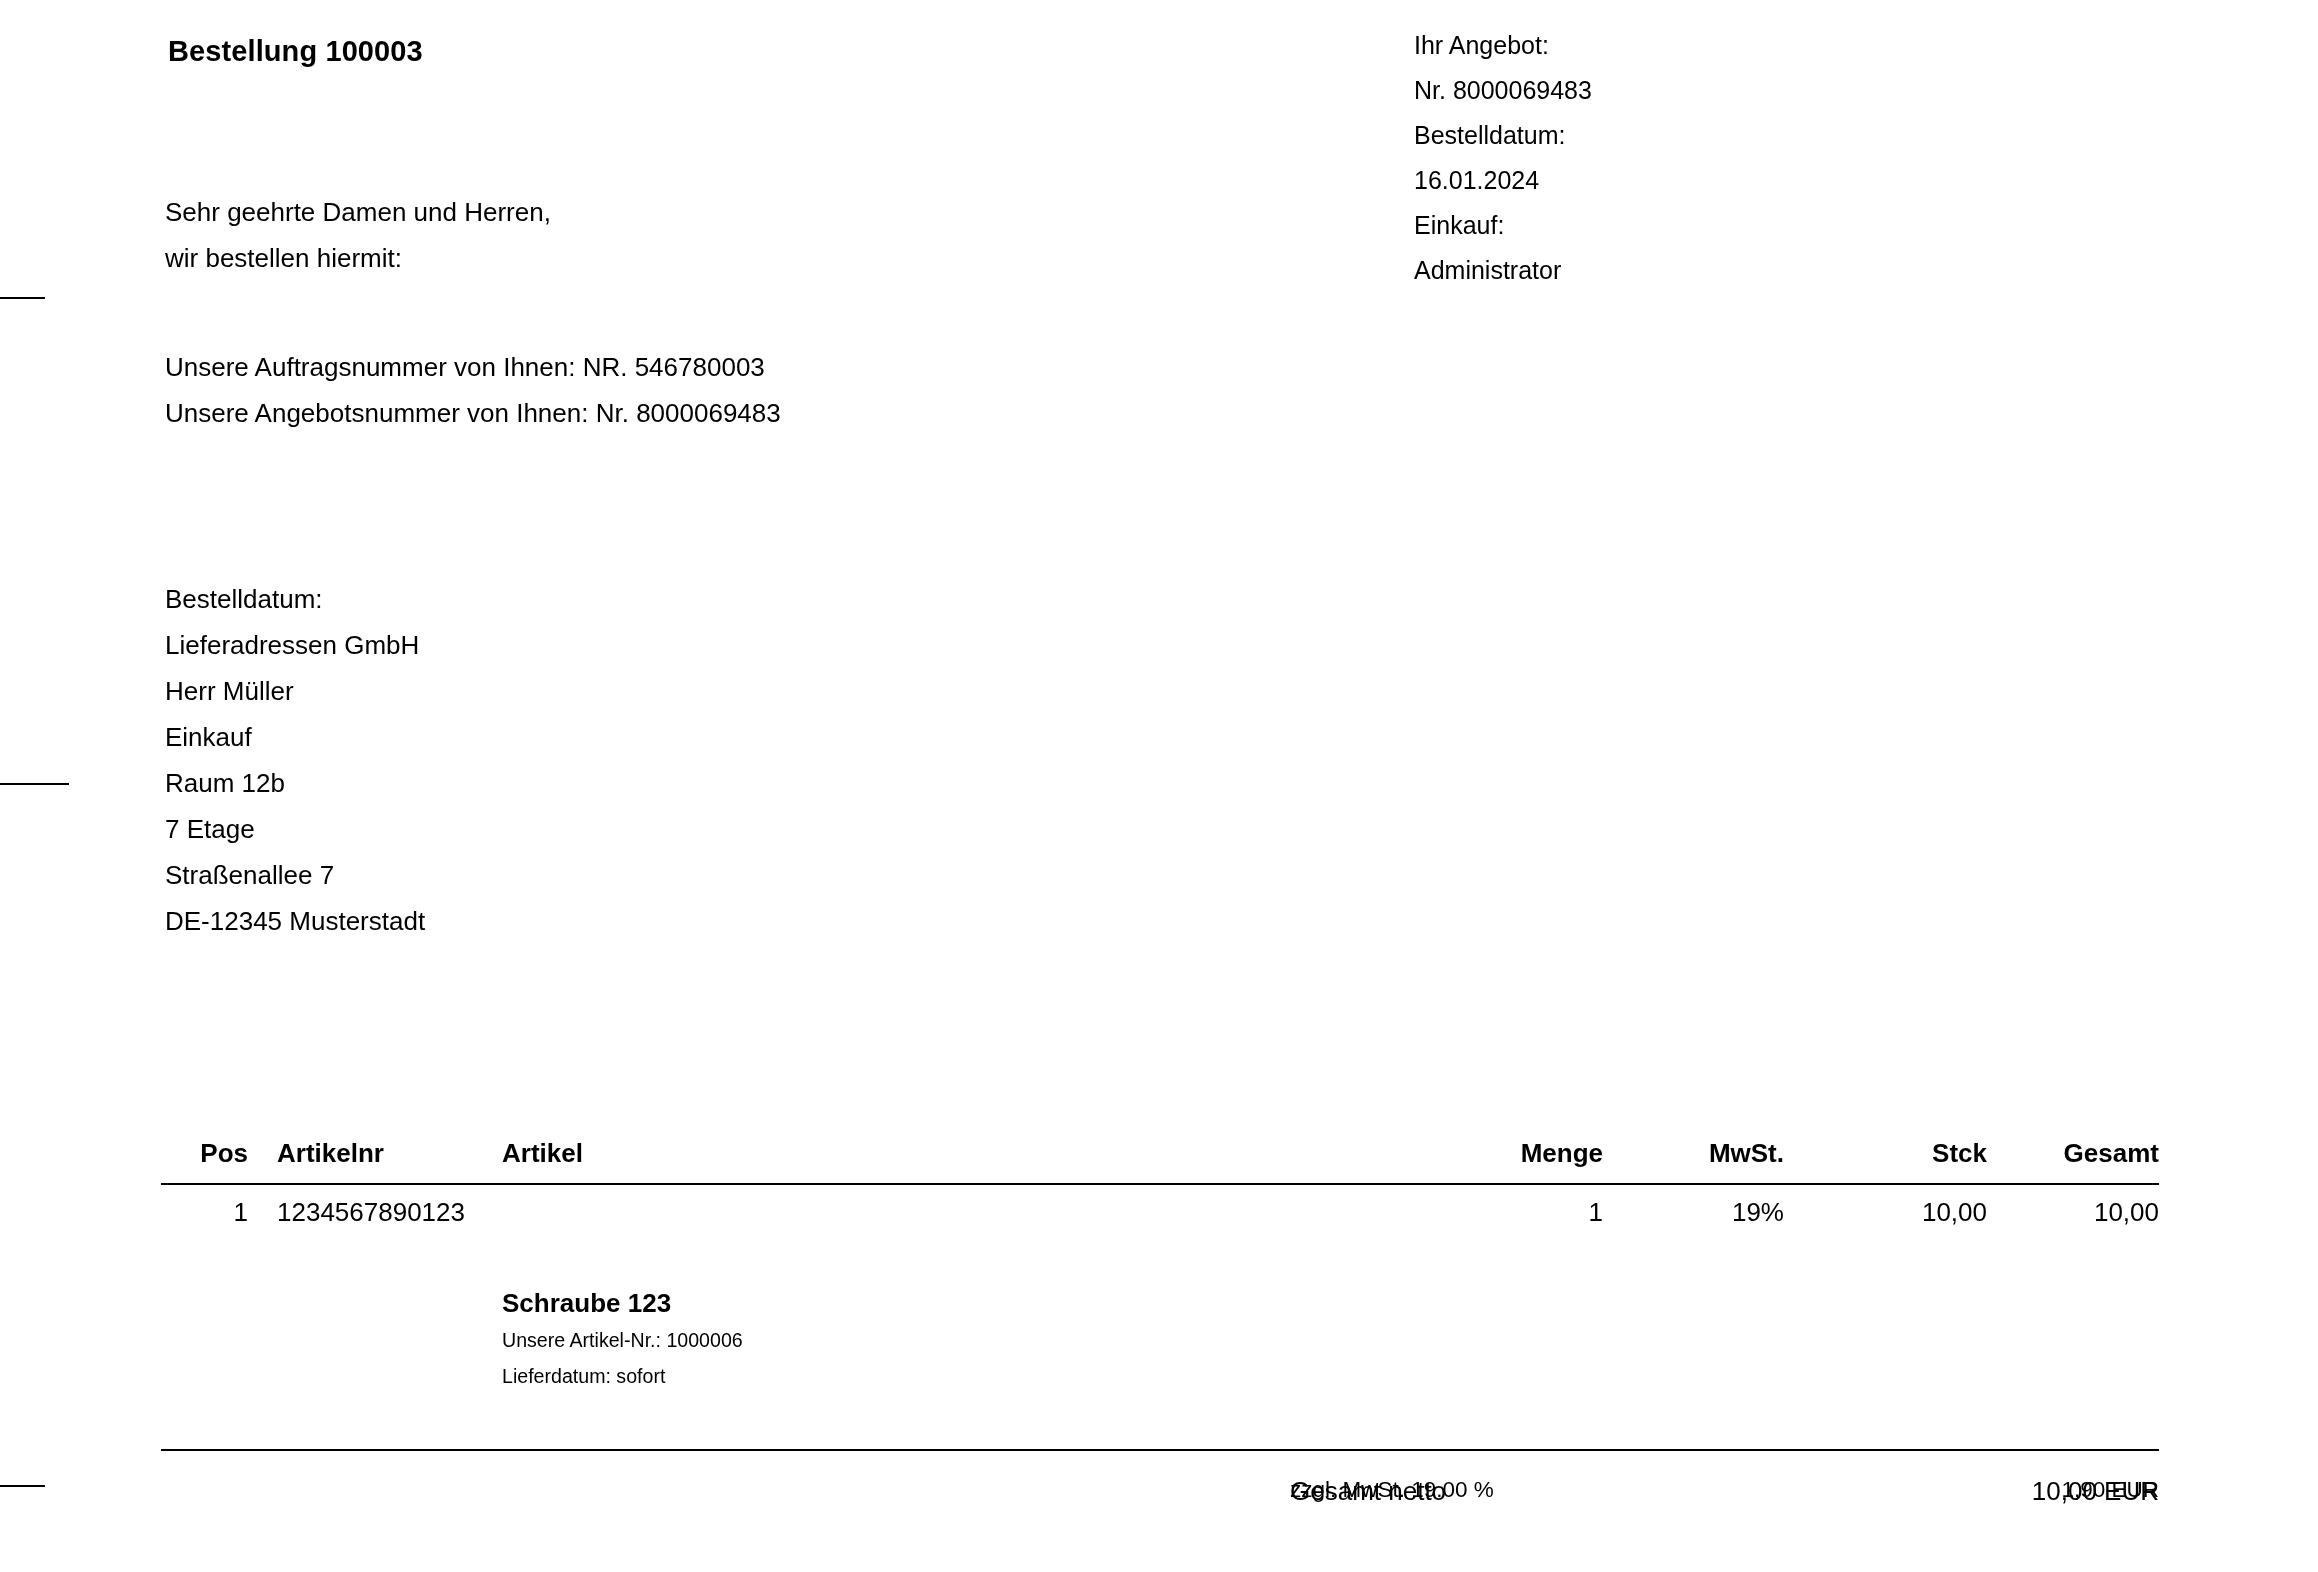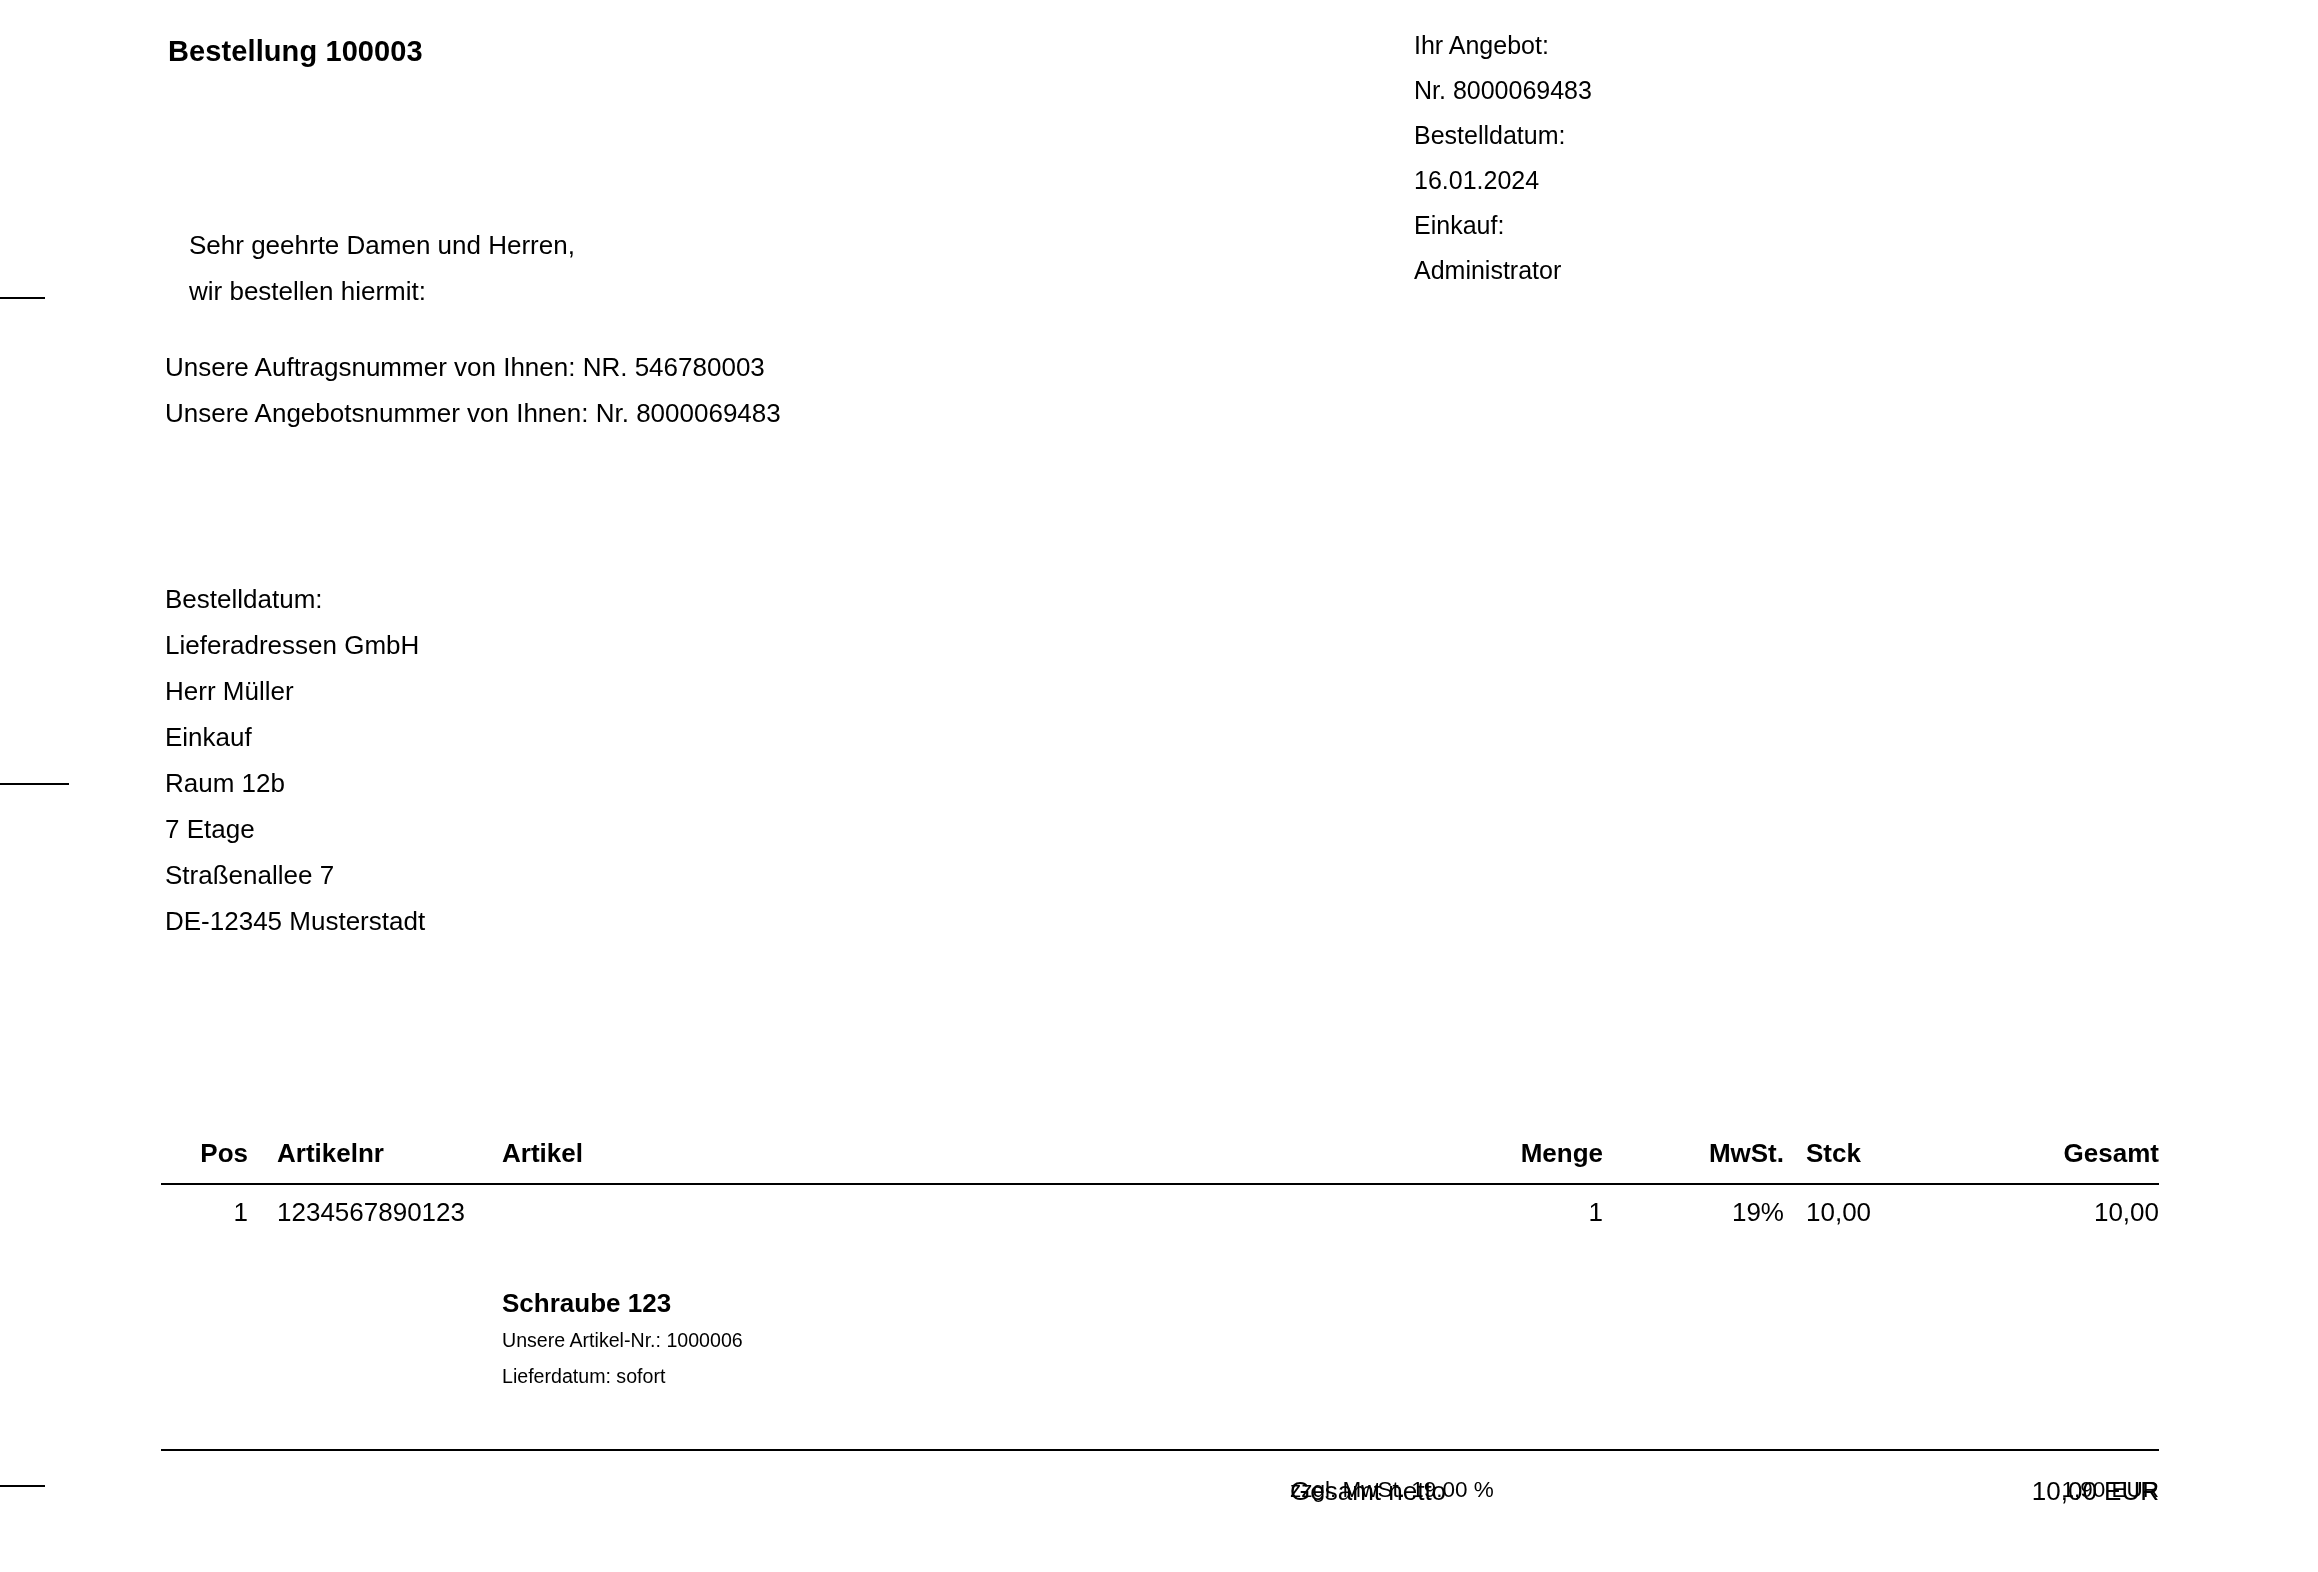--- a/index.html
+++ b/index.html
@@ -63,21 +63,21 @@
     white-space: nowrap;
   }
 
   .body-text {
     position: absolute;
     left: 165px;
     font-size: 26px;
     line-height: 46px;
     white-space: nowrap;
   }
-  .blk-salutation { top: 222px; margin-left: 24px; }
+  .blk-salutation { top: 189px; }
   .blk-refs { top: 344px; }
   .blk-deliver { top: 484px; }
   .blk-address { top: 576px; }
 
   .deliver-line {
     display: flex;
   }
   .deliver-label { }
   .deliver-value { }
 
@@ -100,21 +100,21 @@
   }
   .col {
     position: absolute;
     white-space: nowrap;
   }
   .c-pos    { left: 0;     width: 87px; text-align: right; }
   .c-artnr  { left: 116px; }
   .c-art    { left: 341px; text-align: right; }
   .c-menge  { left: 1188px; width: 254px; text-align: right; }
   .c-mwst   { left: 1456px; width: 167px; text-align: right; }
-  .c-stck   { left: 1645px; width: 181px; }
+  .c-stck   { left: 1645px; width: 181px; text-align: right; }
   .c-gesamt { left: 1840px; width: 158px; text-align: right; }
 
   .trow {
     position: relative;
     height: 42px;
     font-size: 26px;
     margin-top: 11.6px;
   }
   .artikel-detail {
     position: absolute;

